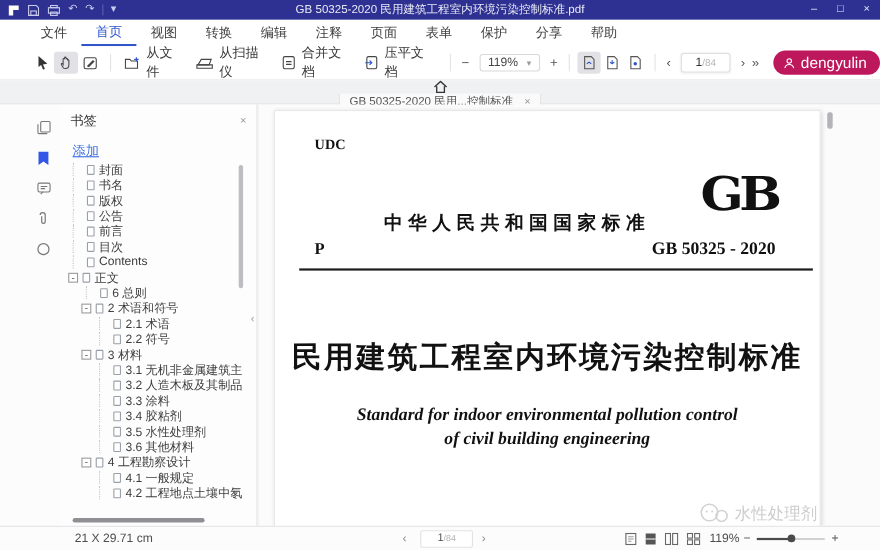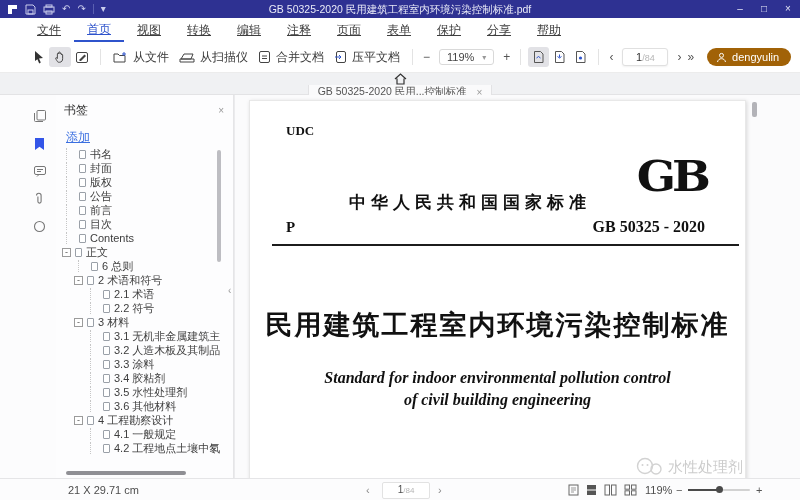--- a/index.html
+++ b/index.html
@@ -11,35 +11,35 @@
   .tb-left { display:flex; align-items:center; gap:7px; padding-left:7px; z-index:2; }
   .tb-left svg, .tb-left span { display:block; }
   .tb-glyph { color:#c9ccec; font-size:10px; line-height:18px; }
   .tb-sep { width:1px; height:10px; background:#5a5fb0; }
   .tb-title { position:absolute; left:0; width:800px; text-align:center; font-size:10.5px; color:#e9eaf7; line-height:18px; }
   .win-controls { margin-left:auto; display:flex; z-index:2; }
   .win-btn { width:24px; text-align:center; font-size:10px; color:#e2e4f5; line-height:18px; }
 
   
   .menubar { position:absolute; top:18px; left:0; width:800px; height:24px; background:#fff; display:flex; align-items:stretch; font-size:12px; color:#3e3e3e; }
-  .menu-item { padding:0 13px; display:flex; align-items:center;text-decoration:underline; }
+  .menu-item { padding:0 13px; display:flex; align-items:center; }
   .menu-item:first-child { margin-left:24px; }
   .menu-item.active { color:#2f54cc; border-bottom:2px solid #2f54cc; }
 
   
   .toolbar { position:absolute; top:42px; left:0; width:800px; height:31px; background:#fff; border-bottom:1px solid #ececec; display:flex; align-items:center; font-size:12px; color:#3a3a3a; padding-left:28px; }
   .tool-btn { display:flex; align-items:center; gap:5px; padding:3px 5px; border-radius:3px; }
   .tool-btn.icon-only { padding:3px 4px; }
   .tool-btn.active { background:#e2e2e6; }
   .tsep { width:1px; height:16px; background:#e3e3e3; margin:0 7px; }
   .zoombox { border:1px solid #d9d9d9; border-radius:3px; padding:1px 7px; font-size:11px; display:flex; align-items:center; gap:8px; margin:0 6px; color:#444; background:#fff; }
   .mini { font-size:12px; color:#555; padding:0 3px; }
   .pagebox { border:1px solid #e0e0e0; border-radius:3px; width:46px; text-align:center; font-size:11px; padding:2px 0; margin:0 6px; background:#fff; box-shadow:0 1px 2px rgba(0,0,0,.06); color:#333; }
   .pagebox .total { color:#b5b5b5; font-size:9px; }
-  .user-pill { background:#a16207; color:#fff; border-radius:11px; padding:3px 12px 3px 9px; display:flex; align-items:center; gap:5px; font-size:11px; margin-left:10px; }
+  .user-pill { background:#be185d; color:#fff; border-radius:11px; padding:3px 12px 3px 9px; display:flex; align-items:center; gap:5px; font-size:14px; margin-left:10px; }
 
   
   .tabbar { position:absolute; top:73px; left:0; width:800px; height:22px; background:#f0f1f3; border-bottom:1px solid #e3e3e5; display:flex; align-items:center;flex-direction:column; }
   .home-btn { width:34px; display:flex; justify-content:center; }
   .tab { height:22px; display:flex; align-items:center; gap:10px; padding:0 9px; background:#fafafb; border-left:1px solid #e2e2e4; border-right:1px solid #e2e2e4; font-size:10.5px; color:#555; }
   .tab-close { color:#9a9a9a; font-size:10px; }
   .newtab { color:#777; font-size:13px; padding:0 9px; }
 
   
   .content { position:absolute; top:95px; left:0; width:800px; height:383px; }
@@ -306,26 +306,26 @@
     <div class="panel">
       <div class="panel-header">
         <span>书签</span>
         <span class="panel-close">×</span>
       </div>
       <span class="add-link">添加</span>
       <div class="tree">
           <div class="tree-row" style="padding-left: 2px;">
             <span class="spacer"></span>
             <span class="bm-flag"></span>
+            <span>封面</span>
+          </div>
+          <div class="tree-row" style="padding-left: 2px;">
+            <span class="spacer"></span>
+            <span class="bm-flag"></span>
             <span>书名</span>
-          </div>
-          <div class="tree-row" style="padding-left: 2px;">
-            <span class="spacer"></span>
-            <span class="bm-flag"></span>
-            <span>封面</span>
           </div>
           <div class="tree-row" style="padding-left: 2px;">
             <span class="spacer"></span>
             <span class="bm-flag"></span>
             <span>版权</span>
           </div>
           <div class="tree-row" style="padding-left: 2px;">
             <span class="spacer"></span>
             <span class="bm-flag"></span>
             <span>公告</span>

